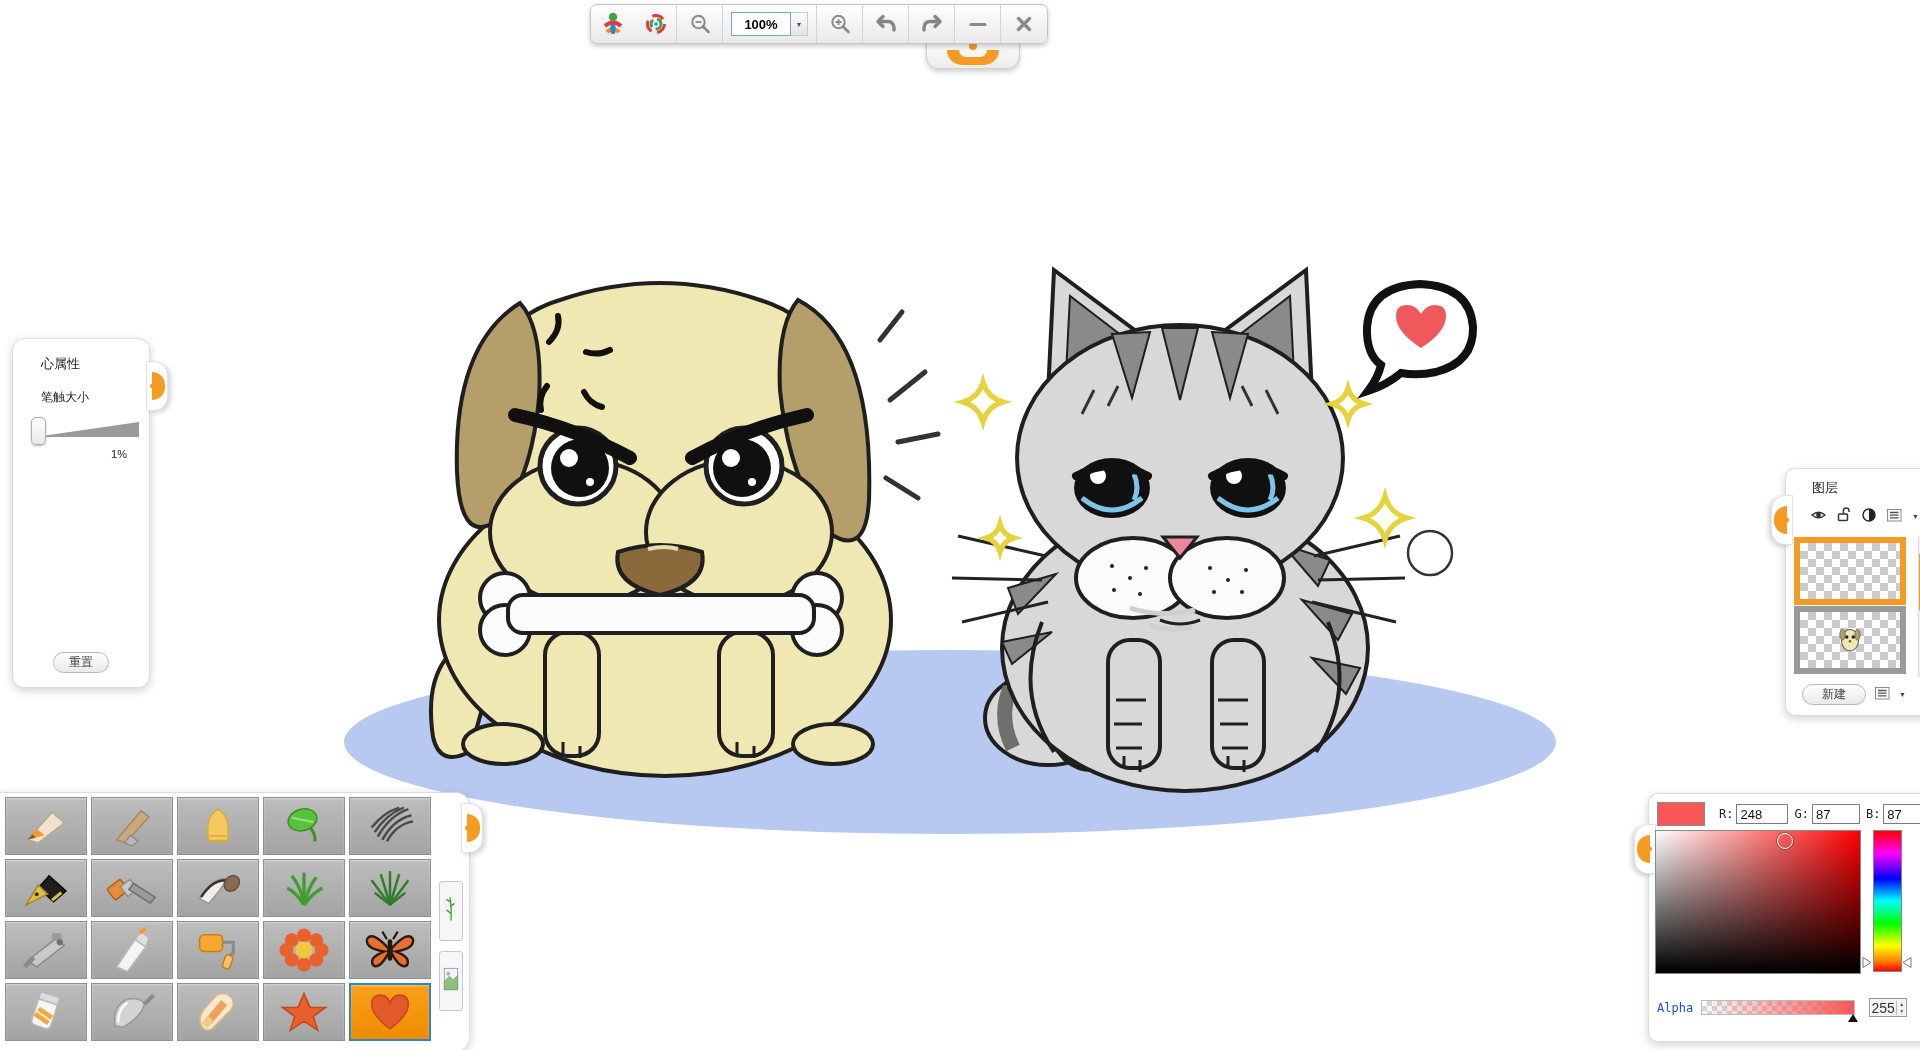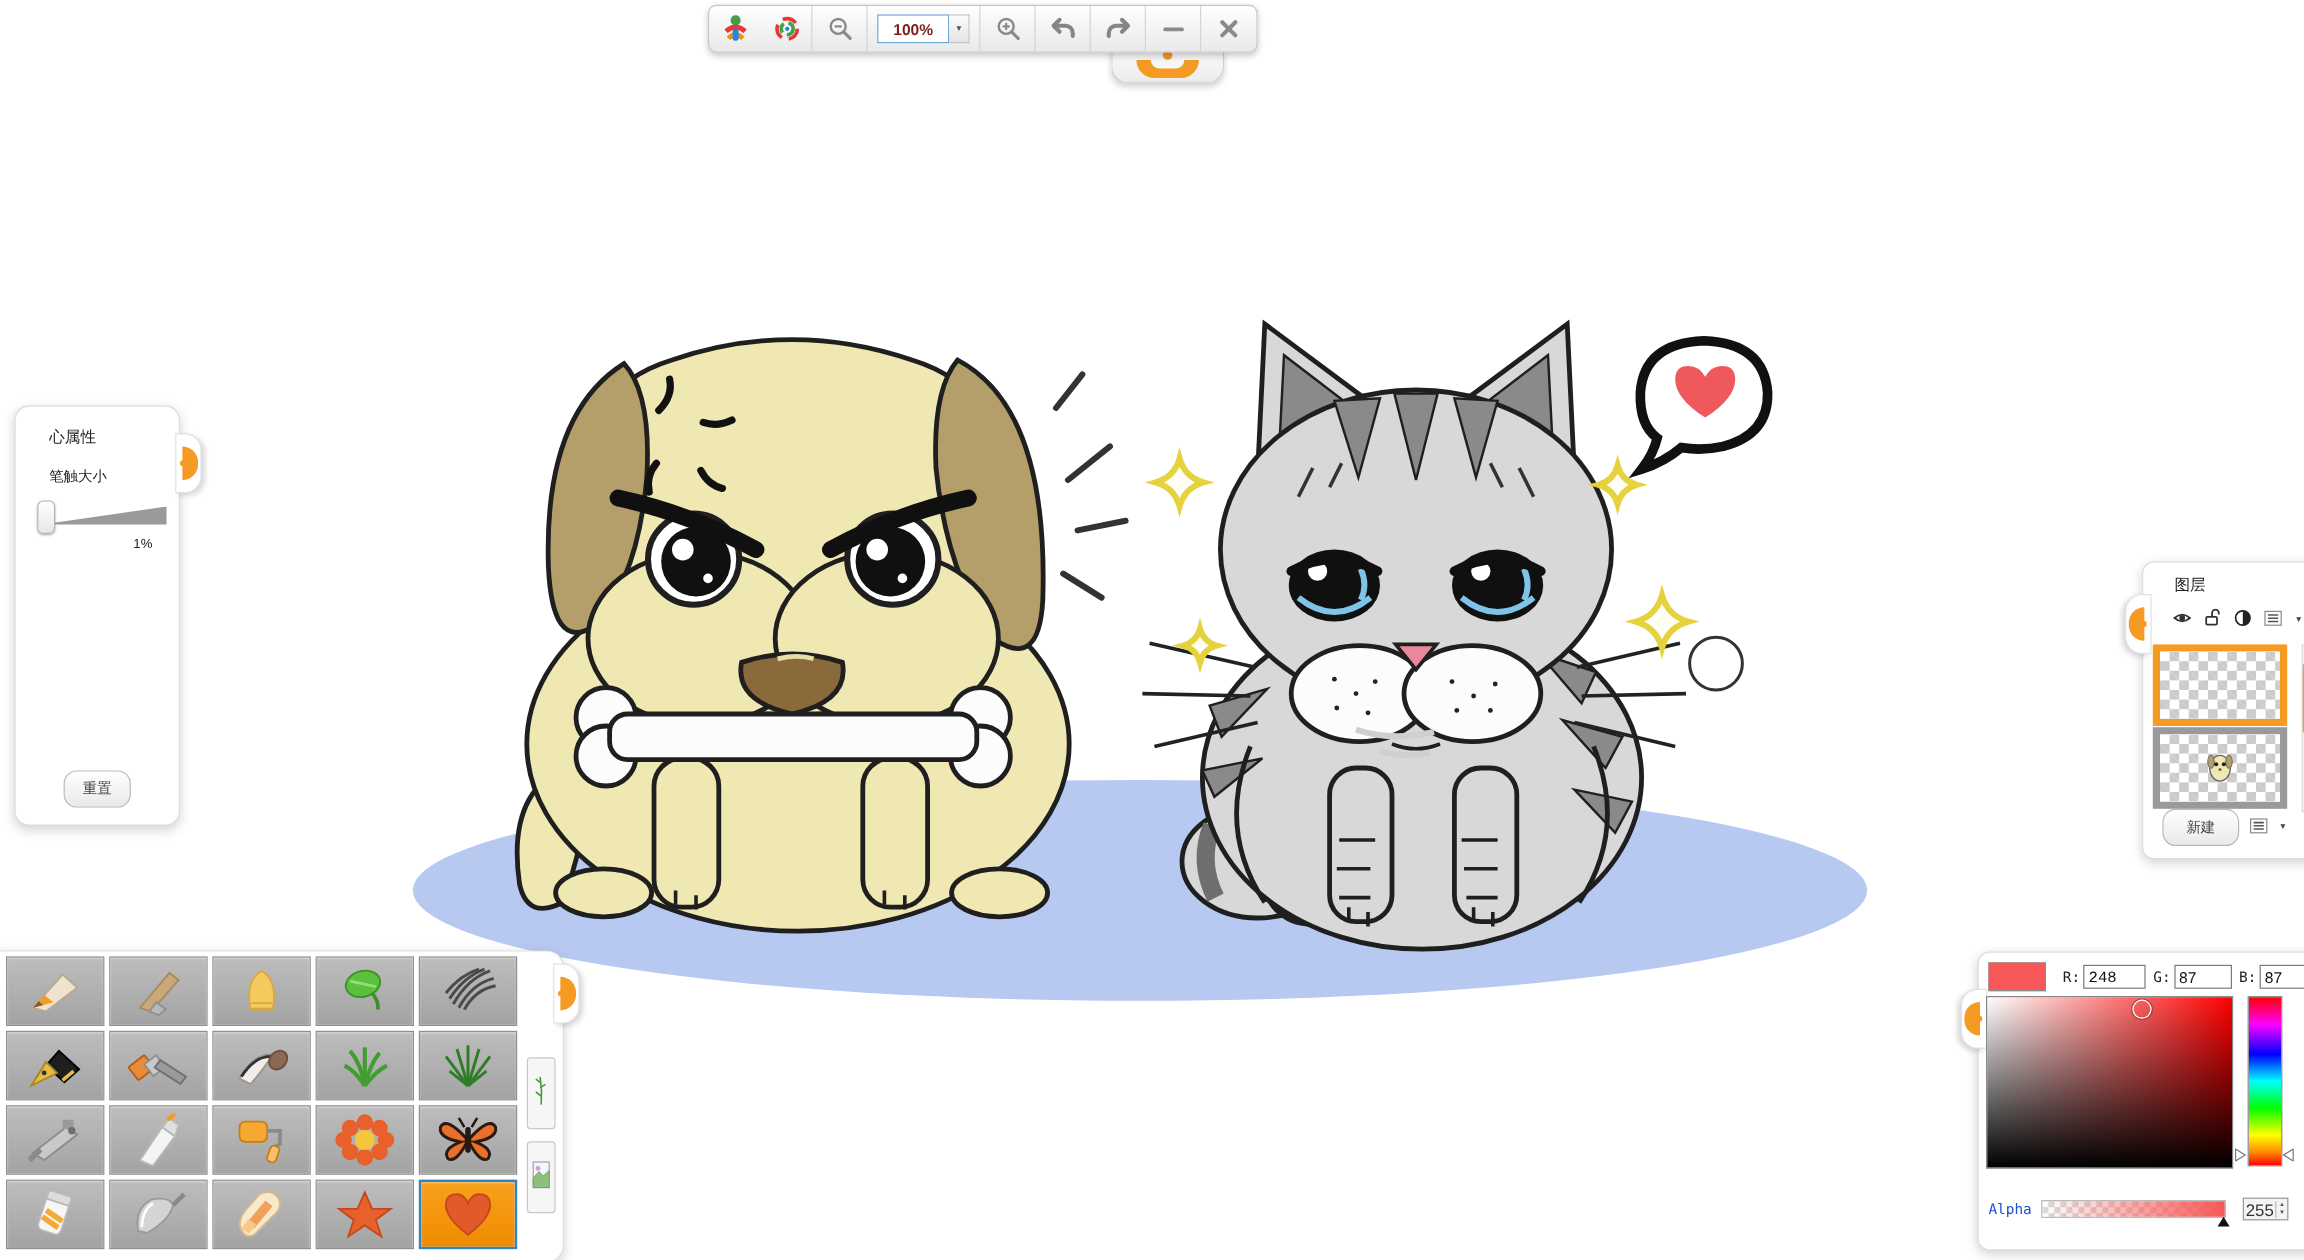--- a/index.html
+++ b/index.html
@@ -13,21 +13,21 @@
     box-shadow:0 2px 5px rgba(0,0,0,.22);z-index:30;}
   .tb{display:flex;align-items:center;justify-content:center;border:none;background:transparent;
     border-right:1px solid #d4d4d4;cursor:pointer;color:#8b8b8b;font-size:15px;padding:0;
     font-family:"Liberation Sans",sans-serif;}
   .tb:last-child{border-right:none;}
   .tb.menu{width:62px;}
   .tb.iconb{width:46px;}
   .tb.rainbow{width:44px;border-right:none;}
   .zoom-wrap{display:flex;align-items:center;border-right:1px solid #d4d4d4;padding:0 8px;}
   .zoom-box{width:58px;height:22px;background:#fff;border:1px solid #6fa7d8;display:flex;
-    align-items:center;justify-content:center;font-weight:bold;font-size:13px;color:#7f1d1d;text-align:right;}
+    align-items:center;justify-content:center;font-weight:bold;font-size:13px;color:#000000;text-align:right;}
   .zoom-dd{width:16px;height:22px;border:1px solid #c9c9c9;border-left:none;background:linear-gradient(#fdfdfd,#e4e4e4);
     display:flex;align-items:center;justify-content:center;font-size:7px;color:#555;cursor:pointer;}
   .tb svg{display:block;}
 
   
   .smile-tab{position:absolute;left:926px;top:41px;width:92px;height:27px;
     background:linear-gradient(#fbfbfb,#ececec);border:1px solid #cfcfcf;border-top:none;
     border-radius:0 0 13px 13px;box-shadow:0 3px 5px rgba(0,0,0,.18);z-index:29;cursor:pointer;}
   .smile-tab .nose{position:absolute;left:50%;top:1px;transform:translateX(-50%);width:8px;height:8px;
     border-radius:50%;background:var(--accent);}
@@ -52,21 +52,21 @@
   #props{left:12px;top:338px;width:124px;height:348px;border-radius:12px;}
   #props .handle{right:-19px;top:22px;}
   #props .title{margin:16px 0 0 16px;font-size:13px;color:#222;}
   #props .sub{margin:16px 0 0 16px;font-size:12px;color:#222;}
   .slider{position:relative;margin:10px 6px 0 6px;height:28px;}
   .slider .wedge{position:absolute;left:4px;right:4px;top:3px;bottom:3px;background:#9a9a9a;
     clip-path:polygon(0 82%,100% 14%,100% 82%);}
   .slider .thumb{position:absolute;left:0;top:1px;width:13px;height:26px;background:linear-gradient(#fff,#e7e7e7);
     border:1px solid #b2b2b2;border-radius:5px;box-shadow:0 1px 2px rgba(0,0,0,.3);cursor:pointer;}
   #props .val{margin:4px 22px 0 0;text-align:right;font-size:11px;color:#222;}
-  .pill-btn{position:absolute;bottom:14px;left:50%;transform:translateX(-50%);min-width:56px;height:31px;
+  .pill-btn{position:absolute;bottom:14px;left:50%;transform:translateX(-50%);min-width:56px;height:21px;
     border:1px solid #b9b9b9;border-radius:11px;background:linear-gradient(#fff,#e9e9e9);
     font-size:12px;color:#444;cursor:pointer;font-family:"Liberation Sans",sans-serif;}
 
   
   #brushes{left:-6px;top:792px;width:462px;height:258px;border-radius:0 14px 14px 0;}
   #brushes .handle{right:-14px;top:10px;}
   #brush-grid{position:absolute;left:10px;top:4px;display:grid;grid-template-columns:repeat(5,82px);
     grid-auto-rows:58px;gap:4px;}
   .brush-cell{background:linear-gradient(#bdbdbd,#a3a3a3);border:1px solid #8f8f8f;display:flex;
     align-items:center;justify-content:center;cursor:pointer;box-shadow:inset 0 1px 2px rgba(255,255,255,.4);}
@@ -98,21 +98,21 @@
   #layers .pill-btn{position:static;transform:none;width:64px;}
 
   
   #colors{left:1648px;top:793px;width:274px;height:247px;border-radius:10px 0 0 10px;}
   #colors .handle{left:-15px;top:30px;}
   .crow{position:absolute;left:8px;top:8px;display:flex;align-items:center;}
   .swatch{width:46px;height:22px;border:1px solid #8a8a8a;background:var(--current);margin-right:8px;}
   .clabel{font-family:"DejaVu Sans Mono",monospace;font-size:12px;color:#222;margin:0 3px 0 6px;}
   .cinput{height:18px;border:1px solid #7a7a7a;font-size:13px;padding:0 3px;width:40px;
     font-family:"Liberation Sans",sans-serif;color:#111;}
-  .cinput.r{width:44px;font-family:Liberation Mono, monospace;}
+  .cinput.r{width:44px;}
   .sv-square{position:absolute;left:6px;top:36px;width:204px;height:142px;border:1px solid #888;
     background:linear-gradient(to bottom,rgba(0,0,0,0),#000),linear-gradient(to right,#fff,#f00);cursor:crosshair;}
   .sv-cursor{position:absolute;left:121px;top:2px;width:14px;height:14px;border-radius:50%;
     border:1.5px solid #fff;box-shadow:0 0 0 1px rgba(60,60,60,.55);}
   .hue-bar{position:absolute;left:224px;top:36px;width:27px;height:140px;border:1px solid #888;cursor:pointer;
     background:linear-gradient(#ff0000,#ff00ff 16%,#0000ff 34%,#00ffff 50%,#00ff00 66%,#ffff00 82%,#ff8000 93%,#ff0000);}
   .hue-mark{position:absolute;top:163px;width:10px;height:11px;cursor:pointer;}
   .hue-mark.l{left:213px;}  .hue-mark.r{left:253px;}
   .alpha-row{position:absolute;left:8px;top:204px;display:flex;align-items:center;}
   .alabel{font-family:"DejaVu Sans Mono",monospace;font-size:12px;color:#1d4ed8;margin-right:8px;}

